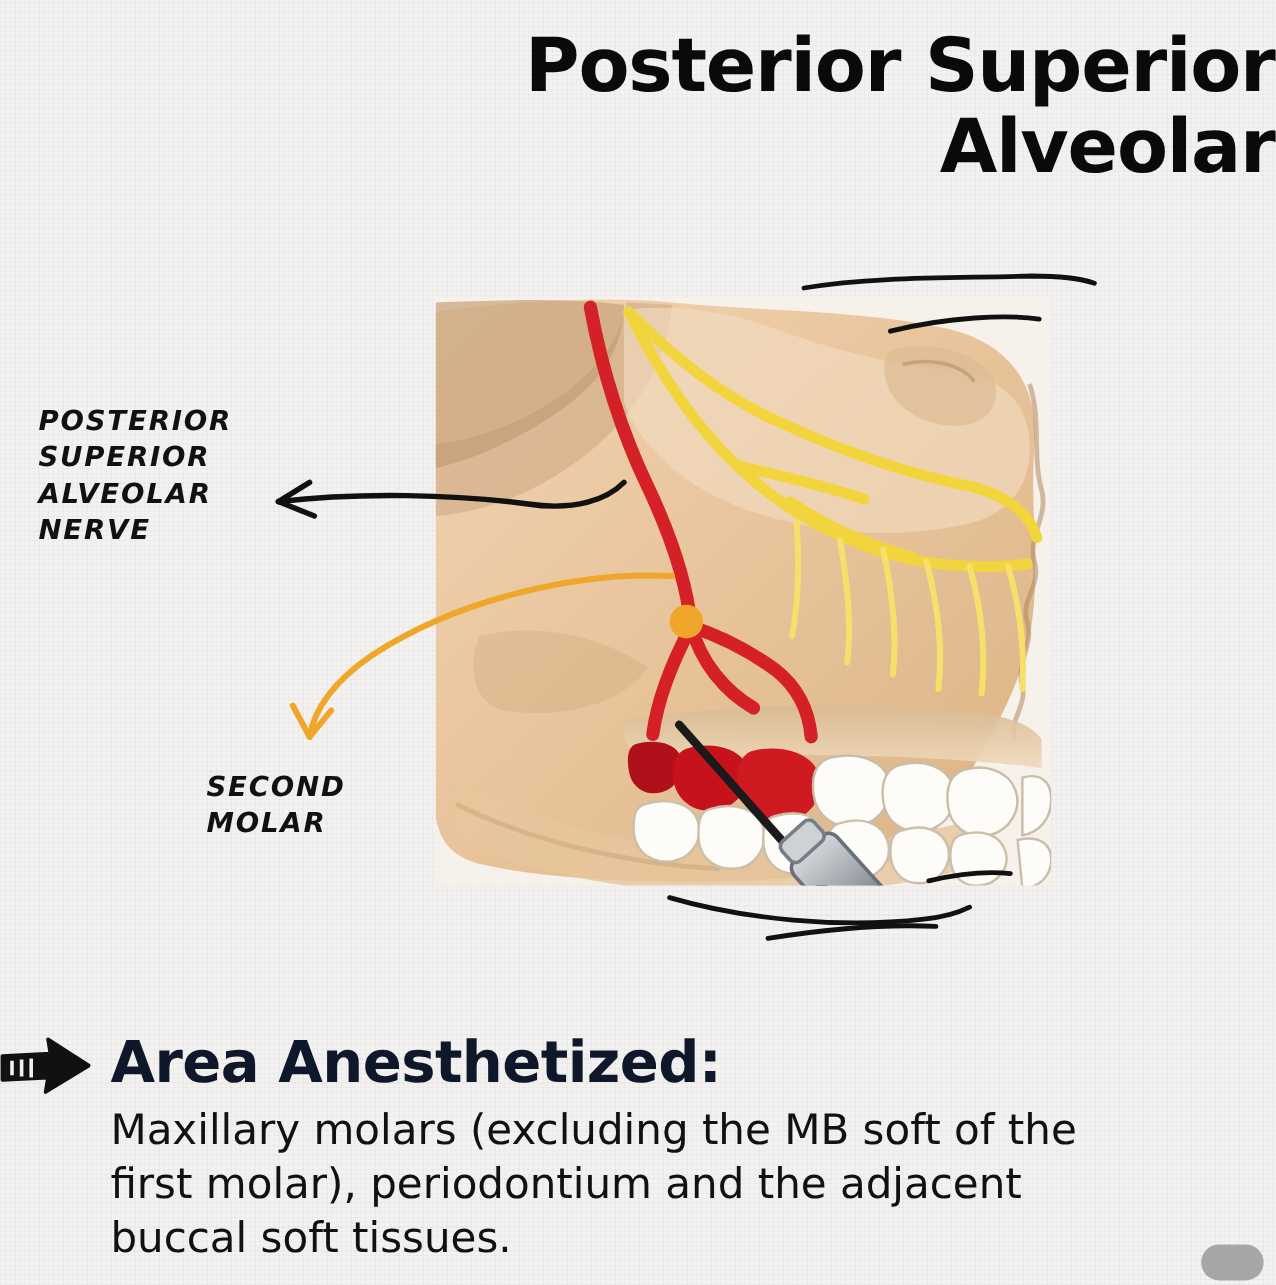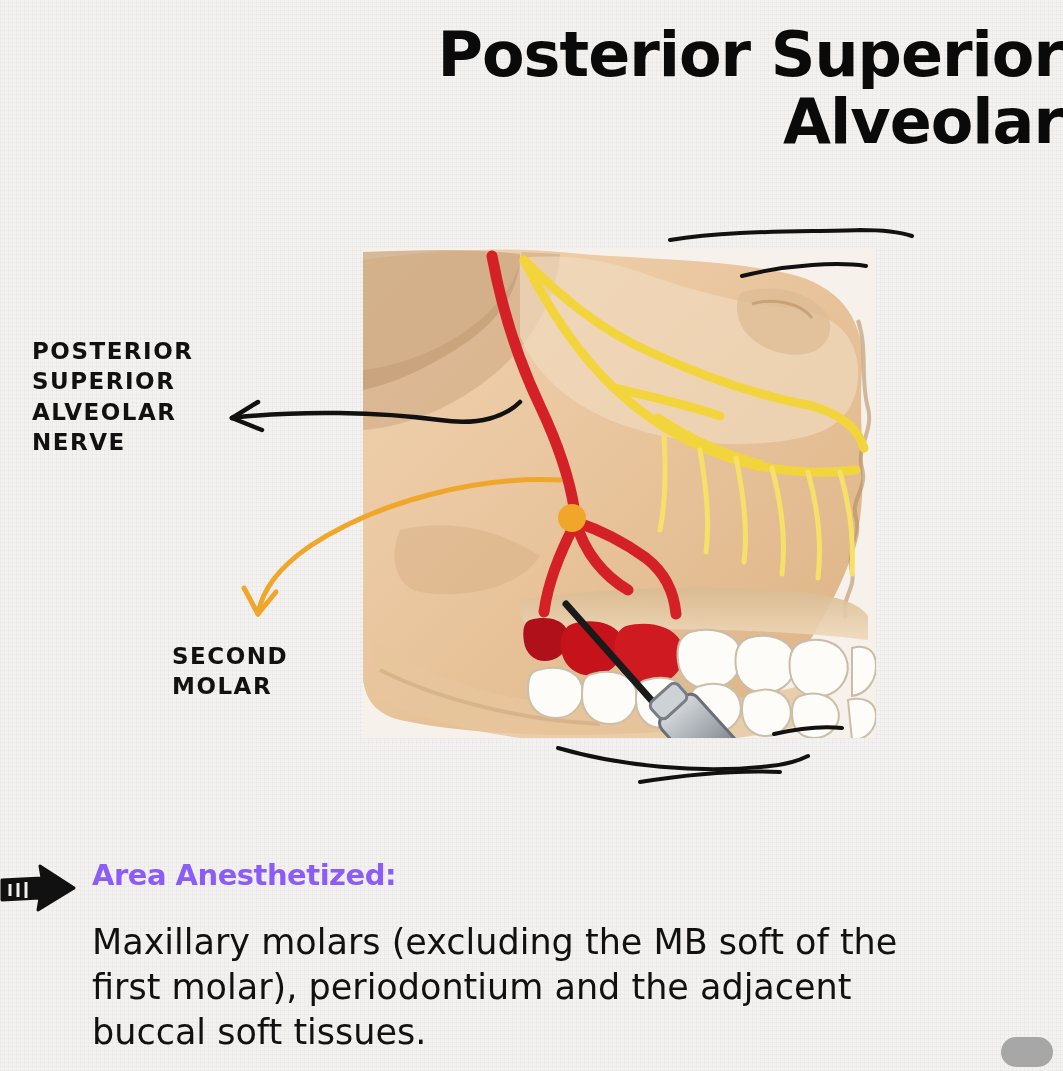--- a/index.html
+++ b/index.html
@@ -55,20 +55,21 @@
   
   .hand-label {
     position: absolute;
     font-family: "DejaVu Sans", sans-serif;
     font-weight: bold;
     color: #111;
     letter-spacing: 1.5px;
     line-height: 1.32;
     font-size: 23px;
     text-transform: uppercase;
+    font-style: italic;
   }
   #label-psa-nerve {
     left: 32px;
     top: 336px;
     width: 220px;
   }
   #label-second-molar {
     left: 172px;
     top: 641px;
     width: 190px;
@@ -88,23 +89,23 @@
     top: 10px;
     width: 78px;
     height: 56px;
   }
   .area-heading {
     position: absolute;
     left: 92px;
     top: 6px;
     font-family: "DejaVu Sans", sans-serif;
     font-weight: bold;
-    font-size: 29px;
+    font-size: 48px;
     letter-spacing: -0.5px;
-    color: #8b5cf6;
+    color: #0f172a;
   }
   .area-body {
     position: absolute;
     left: 92px;
     top: 68px;
     width: 880px;
     font-family: "DejaVu Sans", sans-serif;
     font-size: 35px;
     line-height: 1.28;
     color: #111;

